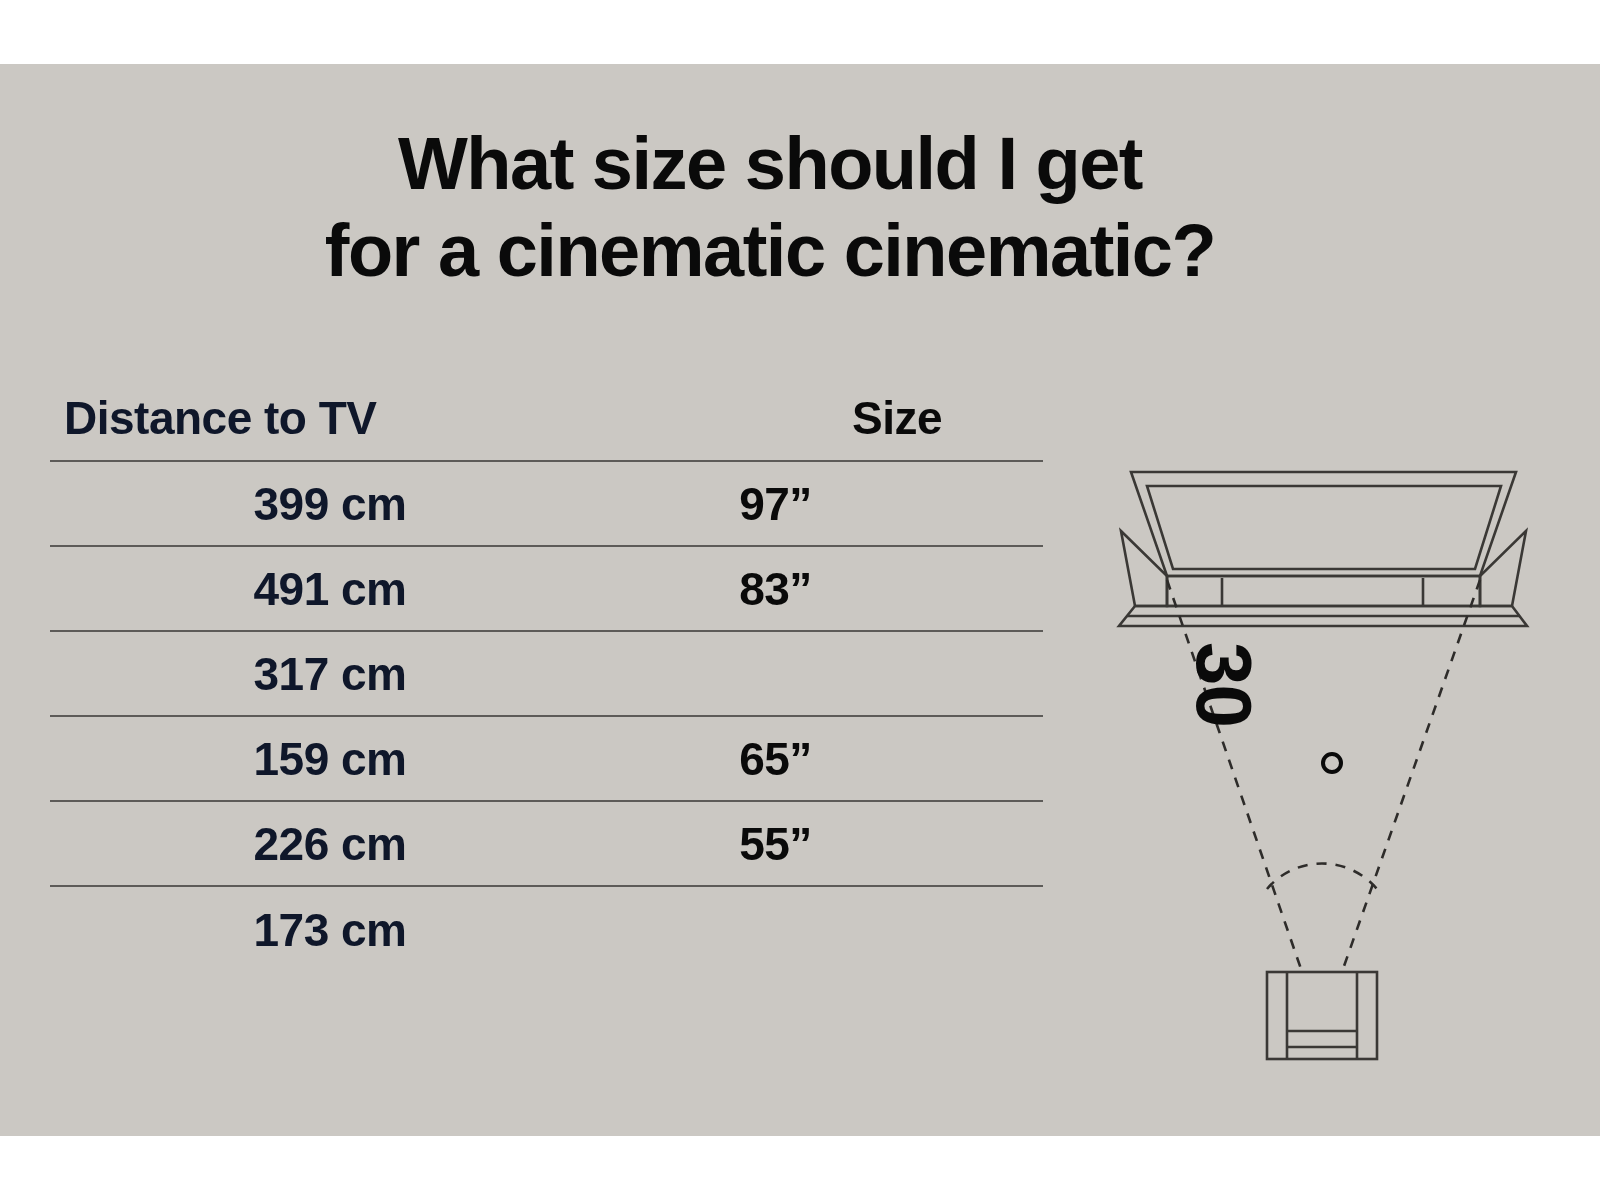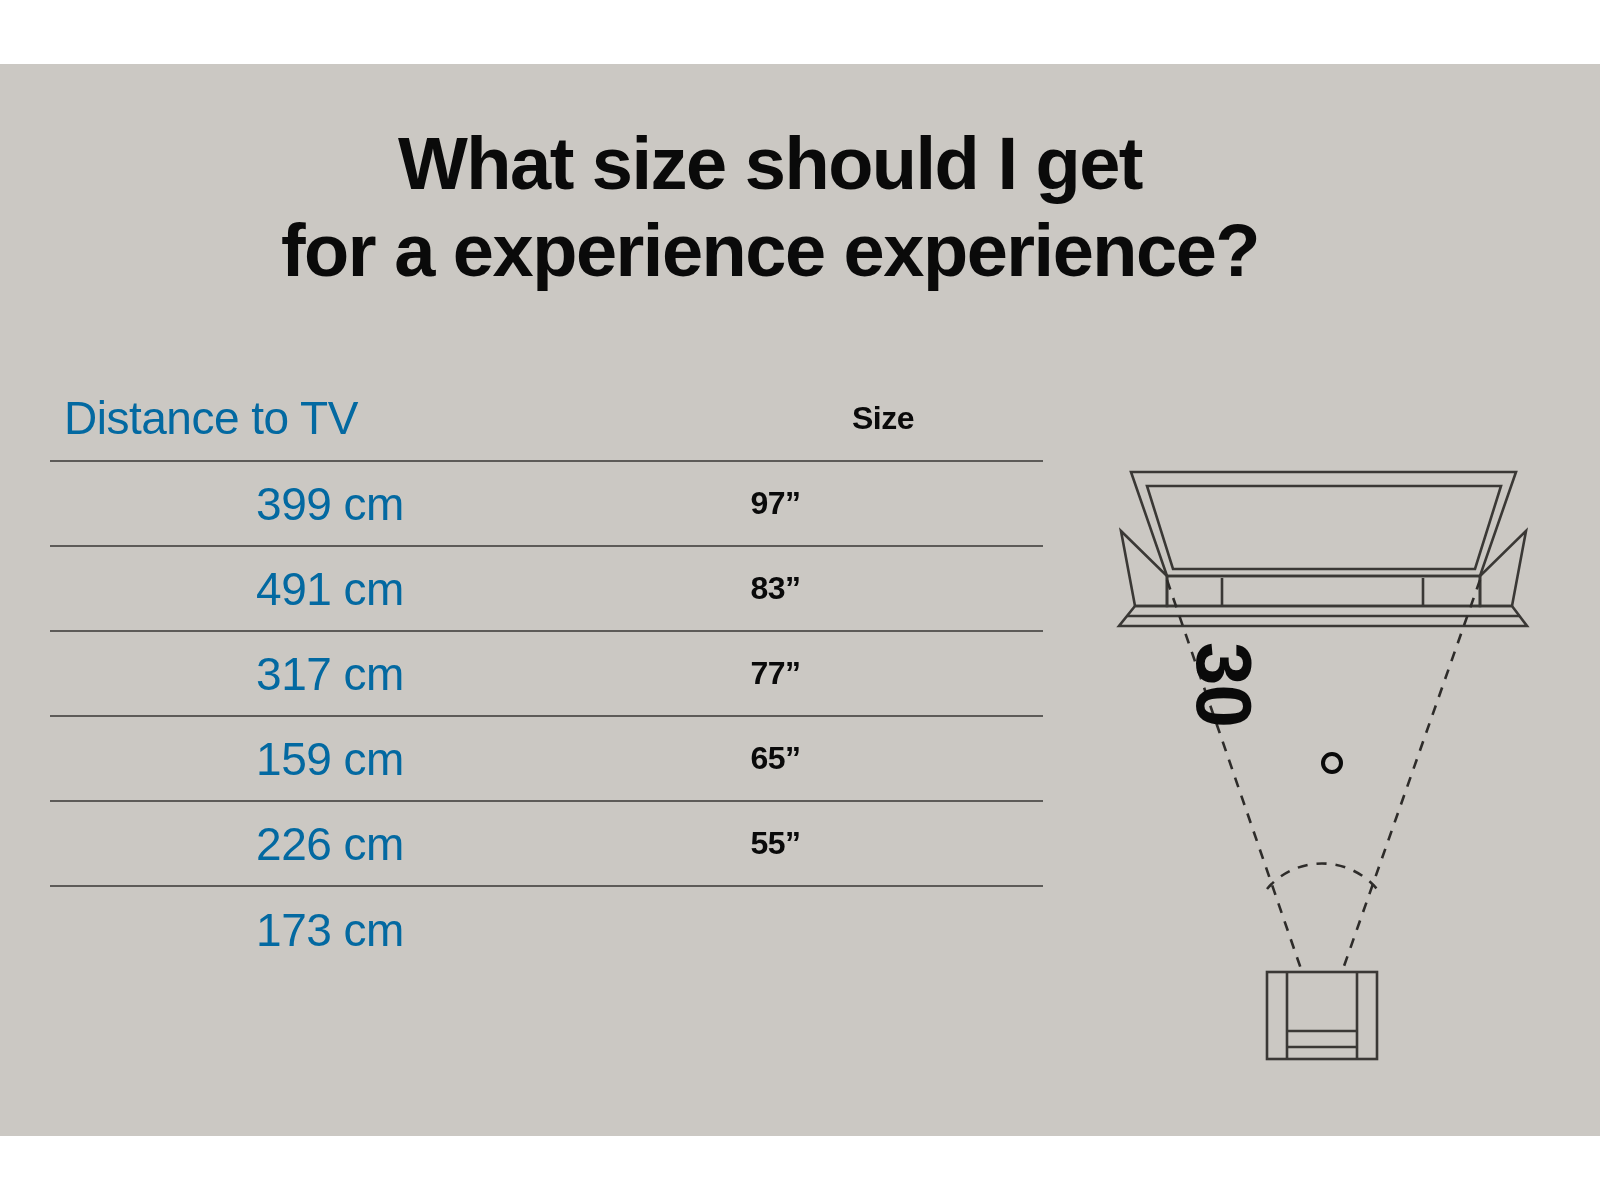--- a/index.html
+++ b/index.html
@@ -64,36 +64,36 @@
   .trow.data {
     border-bottom: 2px solid #5d5b58;
     gap: 46px;
   }
   .trow.last {
     border-bottom: none;
   }
   .cell-dist {
     flex: 0 0 760px;
     font-size: 46px;
-    font-weight: 400;
-    color: #0369a1;
+    font-weight: 700;
+    color: #0f172a;
     letter-spacing: -0.5px;
   }
   .trow.header .cell-dist {
     font-size: 46px;
     text-align: left;
   }
   .trow.data .cell-dist {
     text-align: center;
     flex: 0 0 560px;
     padding-right: 0;
   }
   .cell-size {
     flex: 1 1 auto;
-    font-size: 32px;
+    font-size: 46px;
     font-weight: 700;
     color: #0a0a0a;
     letter-spacing: -0.5px;
   }
   .trow.header .cell-size {
     text-align: left;
     padding-left: 28px;
   }
   .trow.data .cell-size {
     text-align: center;
@@ -143,21 +143,21 @@
   }
 </style>
 </head>
 <body>
 
 <div id="root">
   <div id="panel">
 
     <div id="title">
       <span class="line">What size should I get</span>
-      <span class="line">for a experience experience?</span>
+      <span class="line">for a cinematic cinematic?</span>
     </div>
 
     <div id="table">
 
       <div class="trow header">
         <div class="cell-dist">Distance to TV</div>
         <div class="cell-size">Size</div>
       </div>
 
       <div class="trow data">
@@ -165,21 +165,20 @@
         <div class="cell-size">97”</div>
       </div>
 
       <div class="trow data">
         <div class="cell-dist">491 cm</div>
         <div class="cell-size">83”</div>
       </div>
 
       <div class="trow data">
         <div class="cell-dist">317 cm</div>
-        <div class="cell-size">77”</div>
       </div>
 
       <div class="trow data">
         <div class="cell-dist">159 cm</div>
         <div class="cell-size">65”</div>
       </div>
 
       <div class="trow data">
         <div class="cell-dist">226 cm</div>
         <div class="cell-size">55”</div>

